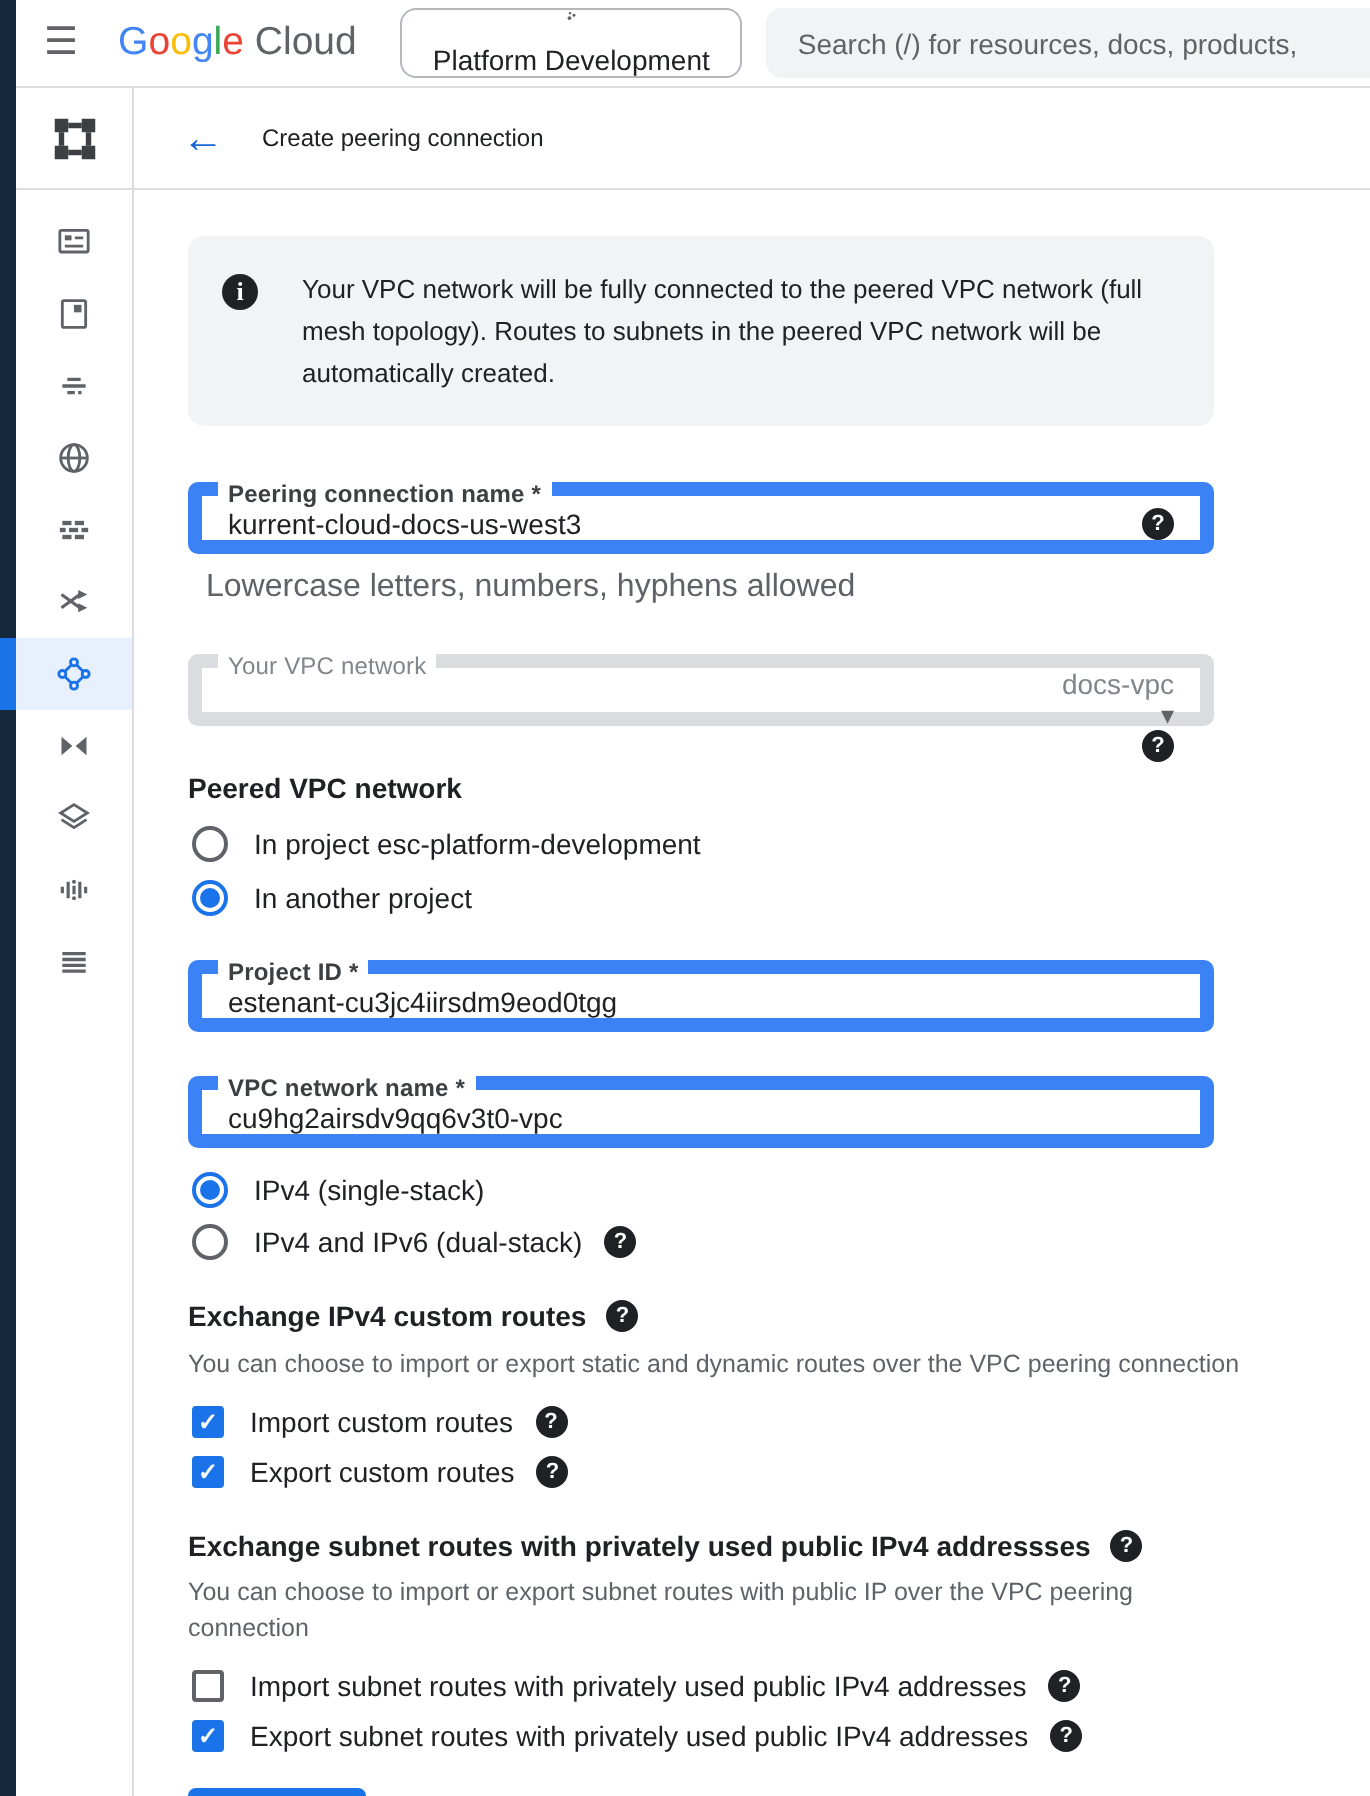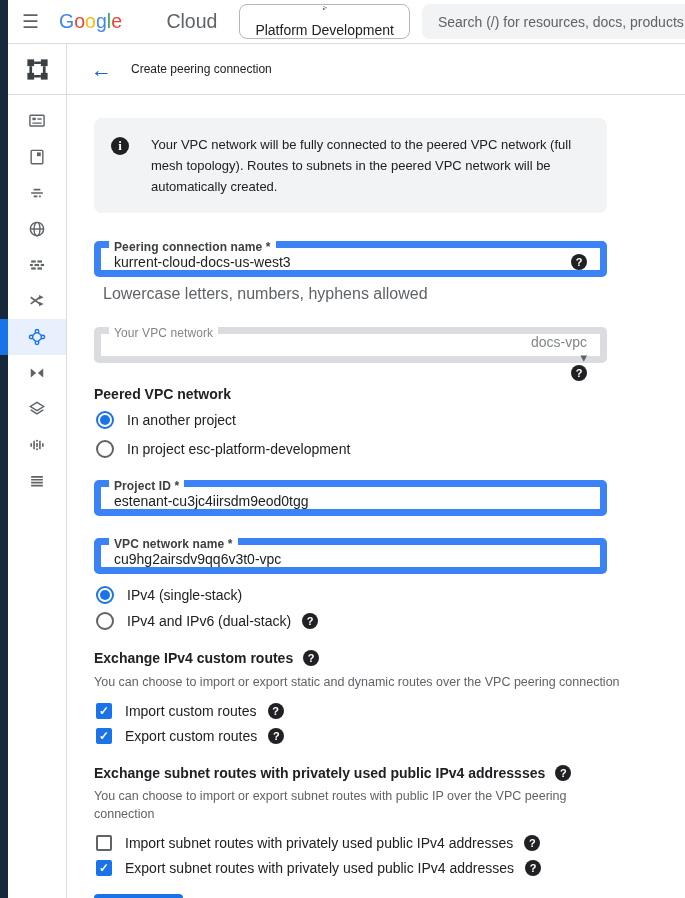--- a/index.html
+++ b/index.html
@@ -9,21 +9,21 @@
     position:relative; overflow:hidden; background:#fff; color:#202124;
   }
   
   .strip { position:absolute; left:0; top:0; width:8px; height:898px; background:#15283c; z-index:30; }
   .strip-indicator { position:absolute; left:0; top:319px; width:8px; height:36px; background:#1a73e8; }
 
   
   .topbar { position:absolute; left:8px; top:0; width:677px; height:44px; background:#fff;
             border-bottom:1px solid #dadce0; display:flex; align-items:center; }
   .hamburger { margin-left:14px; font-size:19px; color:#5f6368; cursor:pointer; line-height:1; }
-  .logo { margin-left:20px; font-size:19.5px; display:flex; align-items:flex-end; white-space:pre;gap:39px; }
+  .logo { margin-left:20px; font-size:19.5px; display:flex; align-items:flex-end; white-space:pre; }
   .logo .cloud { color:#5f6368; }
   .project-btn { margin-left:22px; height:35px; border:1px solid #b4b8bd; border-radius:8px;
                  display:flex; align-items:center; padding:0 15px; gap:11px; cursor:pointer; background:#fff;flex-direction:column; }
   .project-btn svg { width:17px; height:17px; fill:#5f6368; }
   .project-btn .pname { font-size:14px; color:#202124; }
   .search { margin-left:12px; flex:1; margin-right:-24px; height:35px; background:#f1f3f4; border-radius:8px;
             display:flex; align-items:center; padding-left:16px; }
   .search input { border:none; background:transparent; outline:none; font-size:14px; width:100%;
                   font-family:"Liberation Sans", sans-serif; color:#5f6368; }
   .search input::placeholder { color:#5f6368; opacity:1; }
@@ -245,27 +245,27 @@
       <span class="lbl">Your VPC network</span>
       <span class="val">docs-vpc</span>
       <span class="caret">▾</span>
       <span class="qicon">?</span>
     </div>
 
     <div class="sec-heading m-hpeered">
       <span>Peered VPC network</span>
     </div>
 
+    <div class="choice-row m-r1">
+      <span class="radio"></span>
+      <span>In project esc-platform-development</span>
+    </div>
     <div class="choice-row m-r2">
       <span class="radio on"></span>
       <span>In another project</span>
-    </div>
-    <div class="choice-row m-r1">
-      <span class="radio"></span>
-      <span>In project esc-platform-development</span>
     </div>
 
     <div class="tfield m-fproj">
       <span class="lbl">Project ID *</span>
       <span class="val">estenant-cu3jc4iirsdm9eod0tgg</span>
     </div>
 
     <div class="tfield m-fvpc">
       <span class="lbl">VPC network name *</span>
       <span class="val">cu9hg2airsdv9qq6v3t0-vpc</span>

